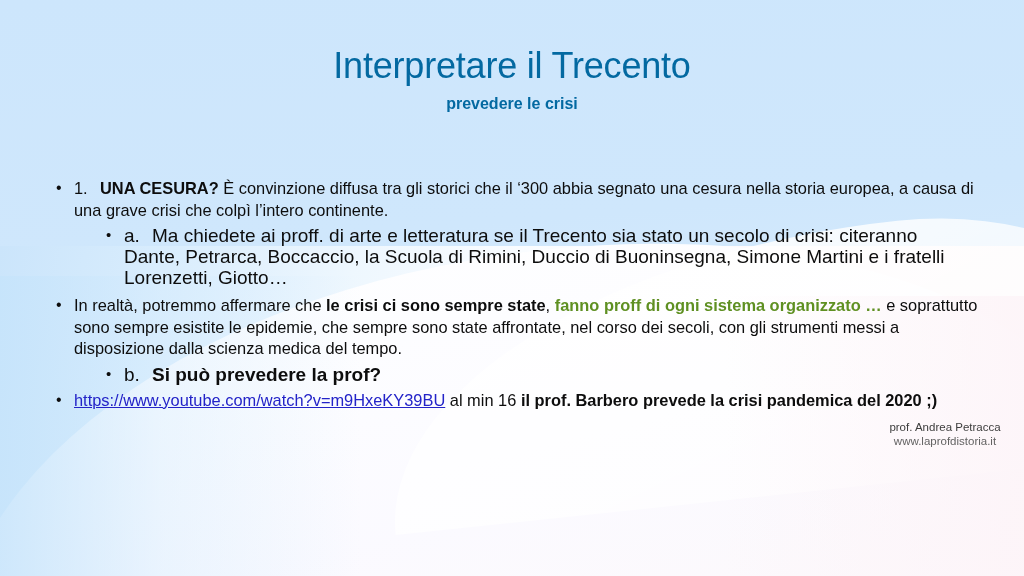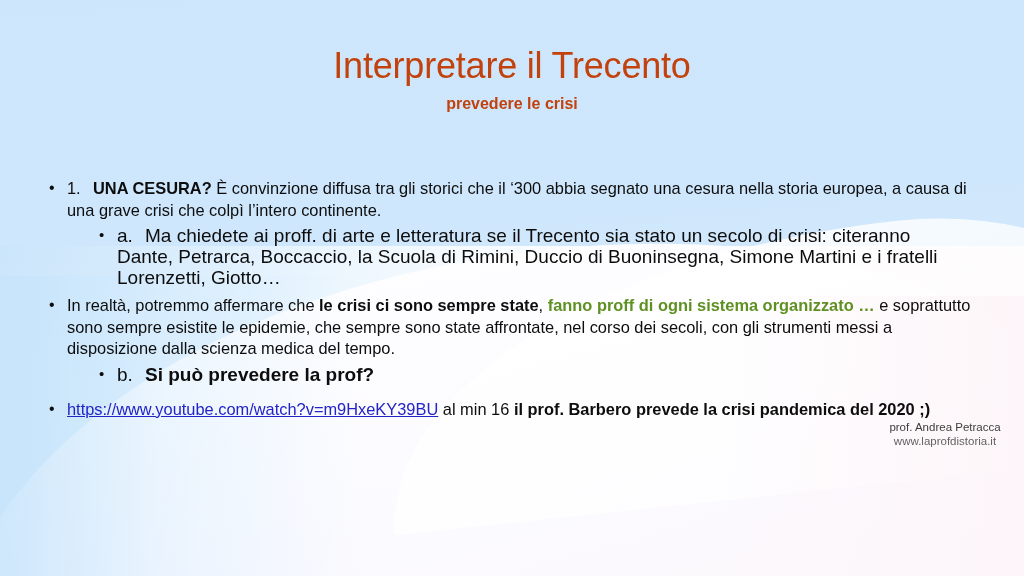--- a/index.html
+++ b/index.html
@@ -78,39 +78,39 @@
     width: 100%;
     height: 100%;
   }
 
   .title-block {
     position: absolute;
     top: 44px;
     left: 0;
     width: 1024px;
     text-align: center;
-    color: #c2410c;
+    color: #0369a1;
   }
   .title-main {
     font-size: 36px;
     line-height: 44px;
     font-weight: 400;
     letter-spacing: -0.2px;
   }
   .title-sub {
     font-size: 16px;
     line-height: 30px;
     font-weight: 700;
     margin-top: 1px;
   }
 
   .body-block {
     position: absolute;
     top: 178px;
-    left: 45px;
+    left: 52px;
     width: 926px;
     color: #0d0d0d;
   }
 
   ul.lvl1 {
     list-style: none;
     margin: 0;
     padding: 0;
   }
   ul.lvl1 > li {
@@ -220,21 +220,21 @@
         <li style="margin-top:7px;">
           <span>In realtà, potremmo affermare che </span><b>le crisi ci sono sempre state</b><span>, </span><span class="green">fanno proff di ogni sistema organizzato …</span><span> e soprattutto sono sempre esistite le epidemie, che sempre sono state affrontate, nel corso dei secoli, con gli strumenti messi a disposizione dalla scienza medica del tempo.</span>
 
           <ul class="lvl2">
             <li>
               <span class="enum-sub">b.</span><b>Si può prevedere la prof?</b>
             </li>
           </ul>
         </li>
 
-        <li style="margin-top:14px;">
+        <li style="margin-top:5px;">
           <a class="link" href="#">https://www.youtube.com/watch?v=m9HxeKY39BU</a><span> al min 16 </span><b>il prof. Barbero prevede la crisi pandemica del 2020 ;)</b>
         </li>
 
       </ul>
     </div>
 
   </div>
 
   <div class="watermark">
     <div class="wm1">prof. Andrea Petracca</div>

